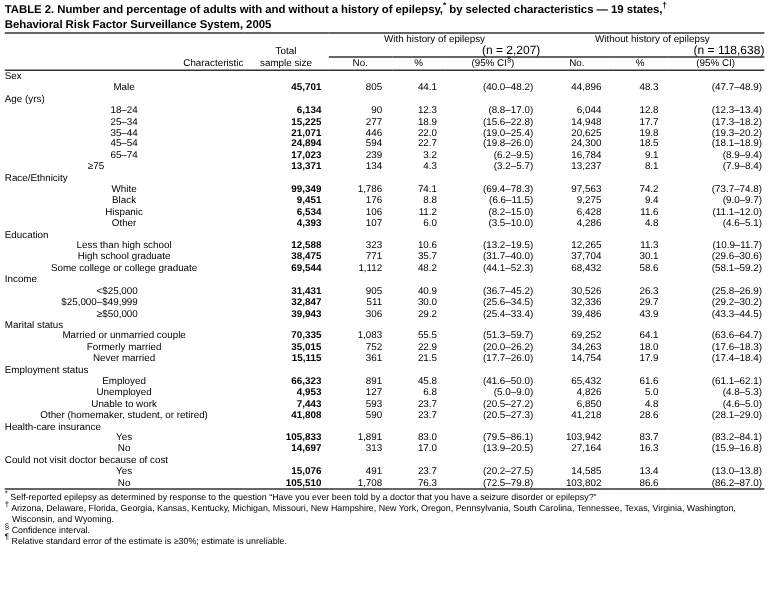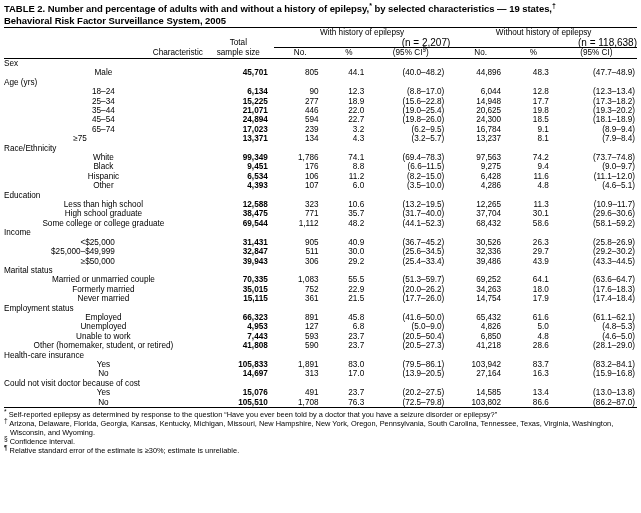--- a/index.html
+++ b/index.html
@@ -438,21 +438,21 @@
           <td class="num ci">(5.0–9.0)</td>
           <td class="num nno">4,826</td>
           <td class="num pct">5.0</td>
           <td class="num nci">(4.8–5.3)</td>
         </tr>
         <tr>
           <td class="row-label">Unable to work</td>
           <td class="num total">7,443</td>
           <td class="num no">593</td>
           <td class="num pct">23.7</td>
-          <td class="num ci">(20.5–50.4)</td>
+          <td class="num ci">(20.5–27.2)</td>
           <td class="num nno">6,850</td>
           <td class="num pct">4.8</td>
           <td class="num nci">(4.6–5.0)</td>
         </tr>
         <tr>
           <td class="row-label">Other (homemaker, student, or retired)</td>
           <td class="num total">41,808</td>
           <td class="num no">590</td>
           <td class="num pct">23.7</td>
           <td class="num ci">(20.5–27.3)</td>

